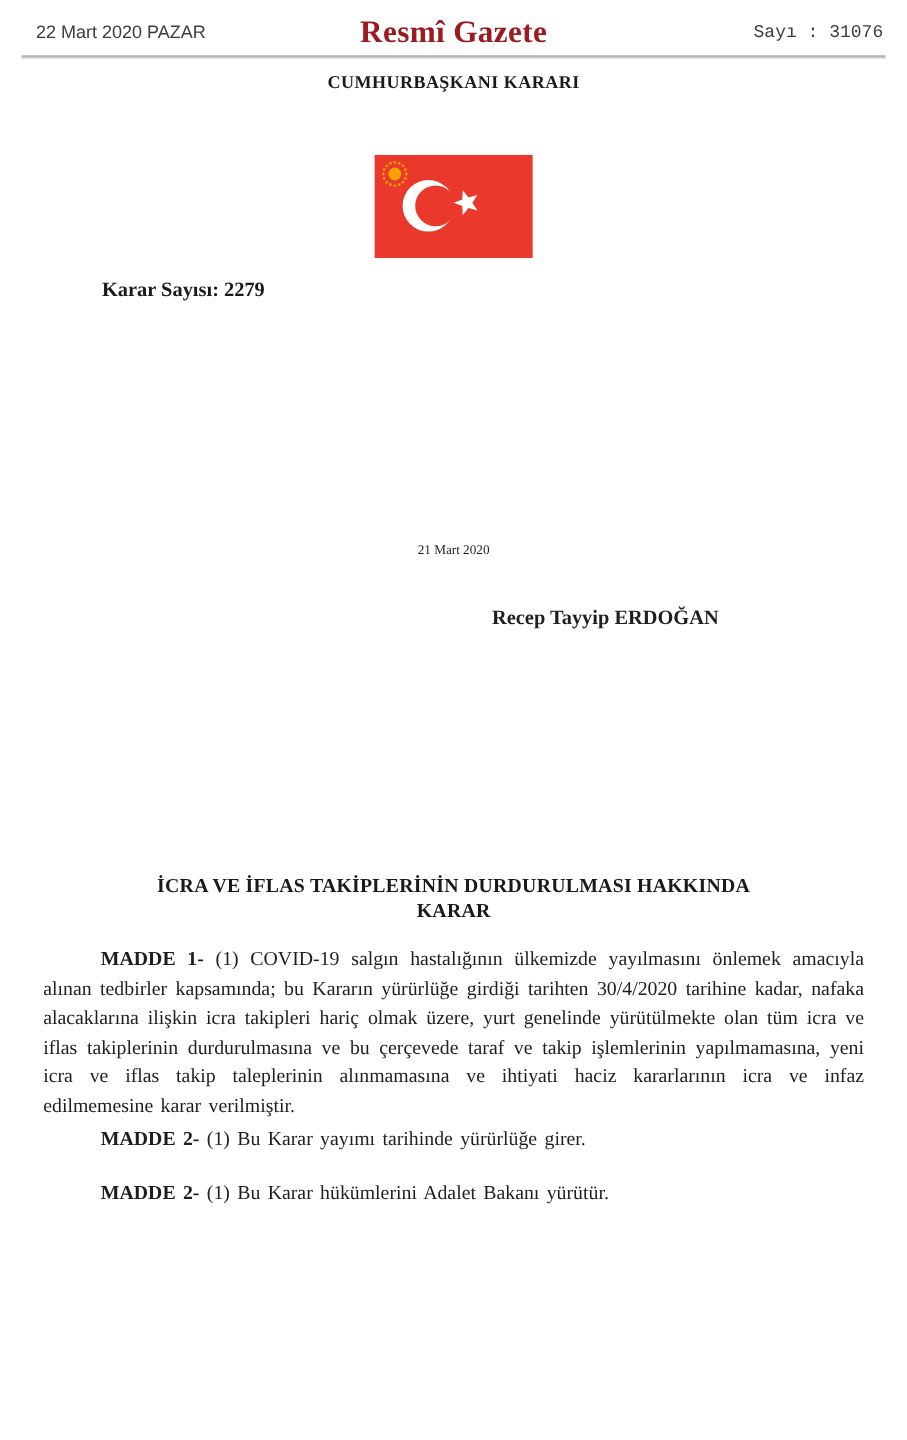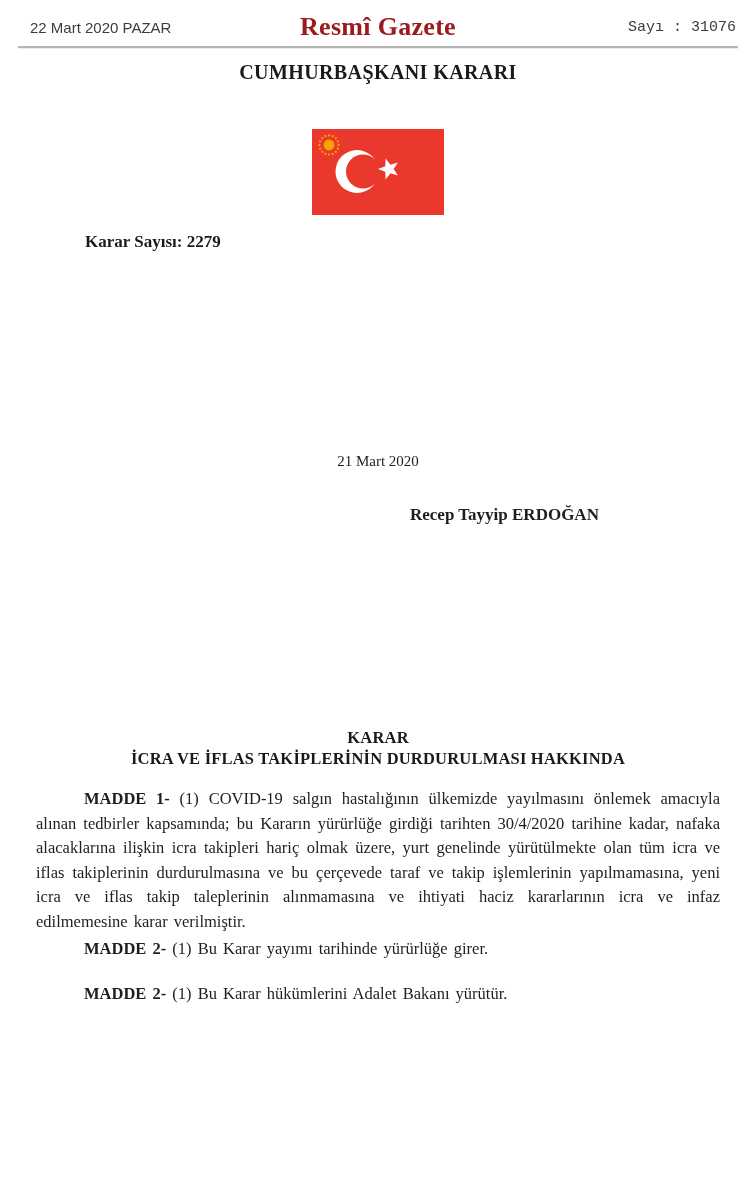--- a/index.html
+++ b/index.html
@@ -30,39 +30,39 @@
     font-weight: bold; font-size: 26px;
     color: #9c1b20; letter-spacing: 0.3px;
   }
   .header-rule {
     position: absolute; top: 46px; left: 18px; right: 18px;
     height: 2px; background: #b5b5b5; border-bottom: 1px solid #ededed;
   }
   
   .kind-heading {
     position: absolute; left: 0; right: 0; top: 61px;
-    text-align: center; font-weight: bold; font-size: 20px;
+    text-align: center; font-weight: bold; font-size: 15px;
     letter-spacing: 0.4px; color: #1a1a1a;
   }
   .flag-wrap {
     position: absolute; left: 312px; top: 129px;
     width: 132px; height: 86px;
   }
   .decision-no {
     position: absolute; left: 85px; top: 232px;
     font-weight: bold; font-size: 17px; color: #1a1a1a;
   }
   .intro-par {
     position: absolute; left: 36px; top: 264px; width: 684px;
     font-size: 16.5px; line-height: 25.5px;
     text-align: justify; text-indent: 48px; word-spacing: 5px;
   }
   .decision-date {
     position: absolute; left: 0; right: 0; top: 453px;
-    text-align: center; font-size: 15px;
+    text-align: center; font-size: 11px;
   }
   .signature-block {
     position: absolute; left: 410px; top: 504px; width: 326px;
     text-align: left;
   }
   .signature-name { font-weight: bold; font-size: 17px; line-height: 22px; }
   .signature-title { font-size: 16.5px; line-height: 22px; margin-top: 6px; color: #2a2a2a; }
   .annex-title {
     position: absolute; left: 36px; top: 727px; width: 684px;
     text-align: center; font-weight: bold; font-size: 16.5px;
@@ -123,22 +123,22 @@
   <div class="decision-no">Karar Sayısı: 2279</div>
 
 
   <div class="decision-date">21 Mart 2020</div>
 
   <div class="signature-block">
     <div class="signature-name">Recep Tayyip ERDOĞAN</div>
   </div>
 
   <div class="annex-title">
+    <div>İCRA VE İFLAS TAKİPLERİNİN DURDURULMASI HAKKINDA</div>
     <div>KARAR</div>
-    <div>İCRA VE İFLAS TAKİPLERİNİN DURDURULMASI HAKKINDA</div>
   </div>
 
   <div class="article article-1"><span class="lead">MADDE 1-</span><span> (1) COVID-19 salgın hastalığının ülkemizde yayılmasını önlemek amacıyla alınan tedbirler kapsamında; bu Kararın yürürlüğe girdiği tarihten 30/4/2020 tarihine kadar, nafaka alacaklarına ilişkin icra takipleri hariç olmak üzere, yurt genelinde yürütülmekte olan tüm icra ve iflas takiplerinin durdurulmasına ve bu çerçevede taraf ve takip işlemlerinin yapılmamasına, yeni icra ve iflas takip taleplerinin alınmamasına ve ihtiyati haciz kararlarının icra ve infaz edilmemesine karar verilmiştir.</span></div>
 
   <div class="article article-2"><span class="lead">MADDE 2-</span><span> (1) Bu Karar yayımı tarihinde yürürlüğe girer.</span></div>
 
   <div class="article article-3"><span class="lead">MADDE 2-</span><span> (1) Bu Karar hükümlerini Adalet Bakanı yürütür.</span></div>
 
 </div>
 

